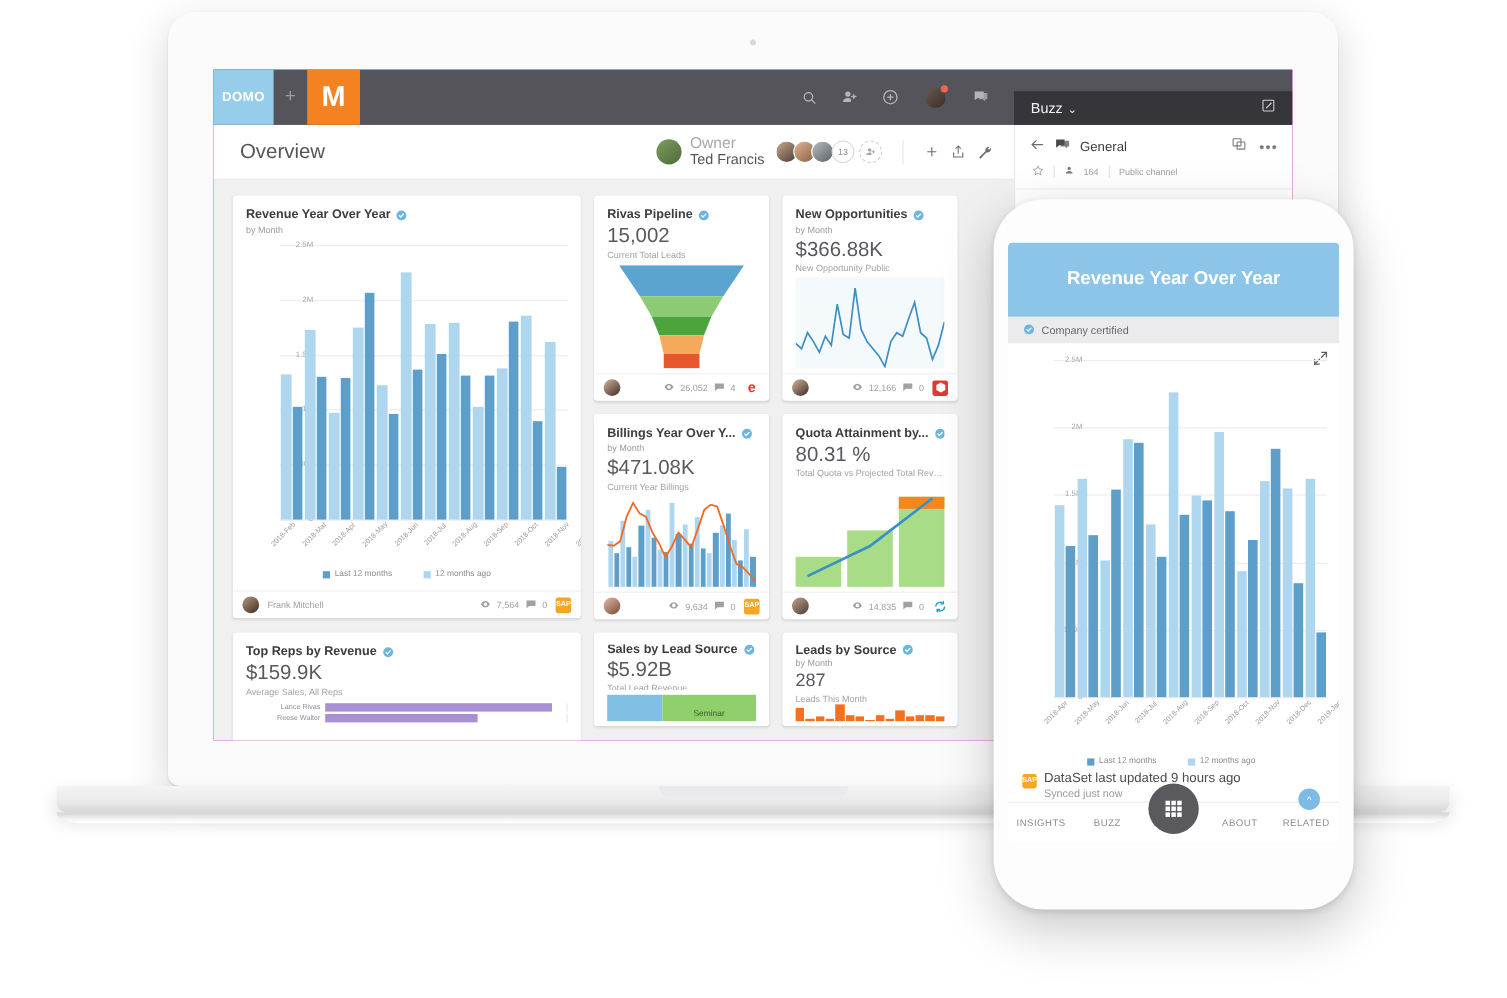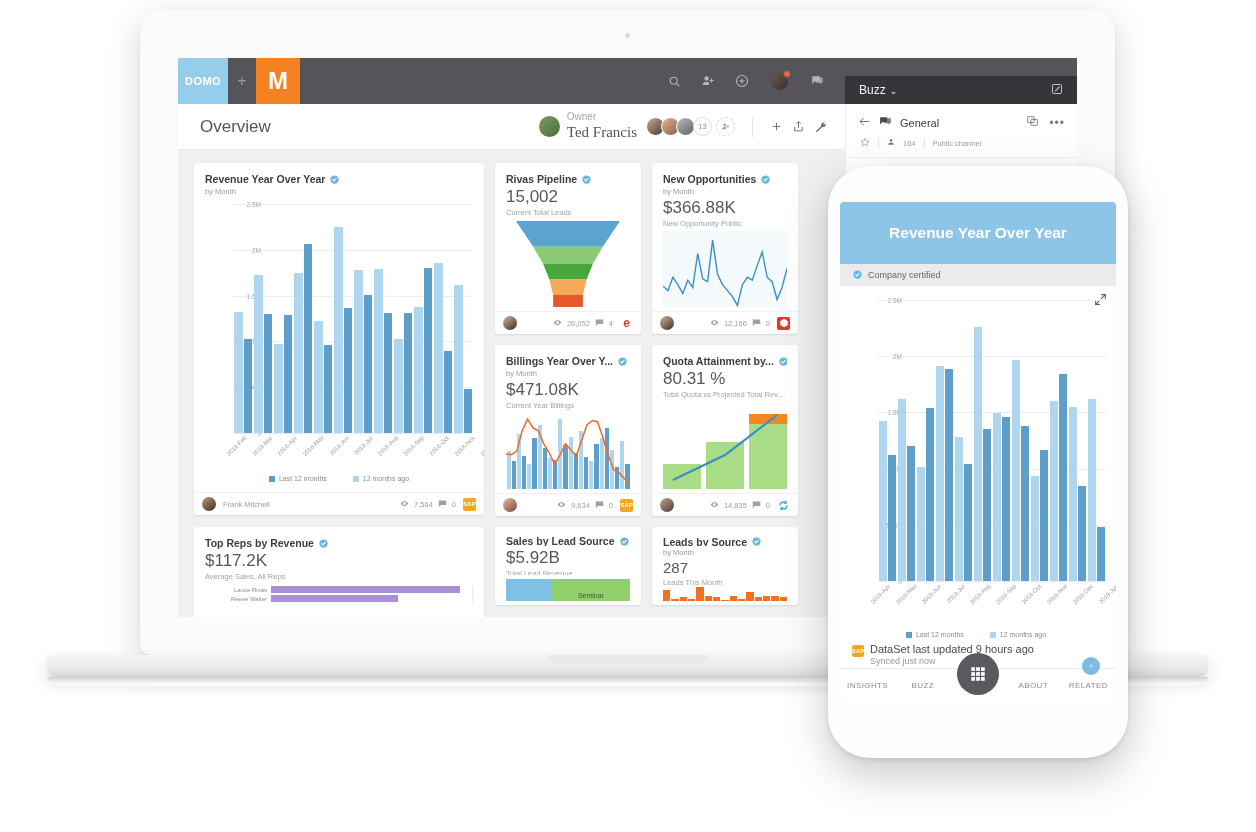--- a/index.html
+++ b/index.html
@@ -67,22 +67,22 @@
   
   .dash-wrap { display:flex; height: calc(100% - 46px); }
   .dash-main { flex:1; display:flex; flex-direction:column; min-width:0; background:#f0f0f1; }
   .dash-head { height: 46px; background:#fff; display:flex; align-items:center;
     padding: 0 18px 0 22px; border-bottom:1px solid #eaeaea; }
   .dash-title { font-size: 17px; color:#55555a; font-weight: 400; }
   .dash-head-right { margin-left:auto; display:flex; align-items:center; gap: 9px; }
   .owner { display:flex; align-items:center; gap:7px; }
   .owner-av { width:21px; height:21px; border-radius:50%;
     background: linear-gradient(140deg,#7e9c5f,#4c6b3a); }
-  .owner-txt .r1 { font-size:10px; color:#a7a7ad; line-height:1.15; }
-  .owner-txt .r2 { font-size:15px; color:#55555a; line-height:1.25;font-family:Liberation Serif, serif; }
+  .owner-txt .r1 { font-size:13px; color:#a7a7ad; line-height:1.15; }
+  .owner-txt .r2 { font-size:12px; color:#55555a; line-height:1.25; }
   .face-stack { display:flex; align-items:center; margin-left: 4px; }
   .face { width:19px; height:19px; border-radius:50%; margin-left:-4px;
     border:1.5px solid #fff; }
   .f1 { background:linear-gradient(140deg,#caa98e,#4a3a33); }
   .f2 { background:linear-gradient(140deg,#e0b496,#8a5f44); }
   .f3 { background:linear-gradient(140deg,#b9bcc0,#5d6266); }
   .count-pill { width:19px; height:19px; border-radius:50%; border:1px solid #dcdcdf;
     margin-left:-2px; display:flex; align-items:center; justify-content:center;
     font-size:7.5px; color:#8d8d93; background:#fff; }
   .addp { width:19px; height:19px; border-radius:50%; border:1px dashed #cfcfd3;
@@ -579,21 +579,21 @@
 
                 <div class="card" style="height:92px;">
                   <div class="card-body">
                     <div class="card-title">
                       <span>Top Reps by Revenue</span>
                       <span class="cert"><svg width="11" height="11" viewBox="0 0 24 24">
                             <circle cx="12" cy="12" r="9" fill="#6cb5e0"></circle>
                             <path d="M8 12.4l2.6 2.6 5-5.4" stroke="#fff" stroke-width="2.3" fill="none" stroke-linecap="round"></path>
                           </svg></span>
                     </div>
-                    <div class="card-big">$117.2K</div>
+                    <div class="card-big">$159.9K</div>
                     <div class="card-cap">Average Sales, All Reps</div>
                     <div id="reps-rows" style="margin-top:5px;">
                         <div style="display: flex; align-items: center; gap: 4px; margin-bottom: 2px;">
                           <span style="width:62px;text-align:right;font-size:6px;color:#8e8e94">Lance Rivas</span>
                           <span style="flex:1;height:7px;background:#fff;border-right:1px solid #e8e8ea">
                             <span style="display:block;height:100%;width:94%;background:#a98fd4"></span>
                           </span>
                         </div>
                         <div style="display: flex; align-items: center; gap: 4px; margin-bottom: 2px;">
                           <span style="width:62px;text-align:right;font-size:6px;color:#8e8e94">Reese Walter</span>

